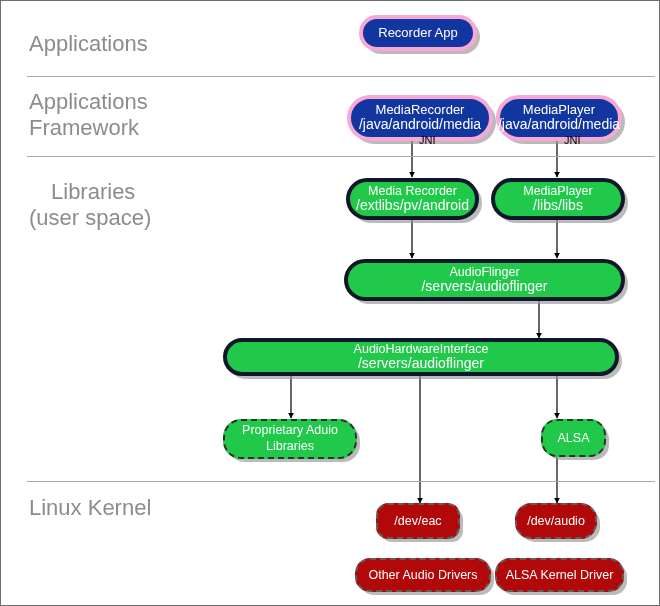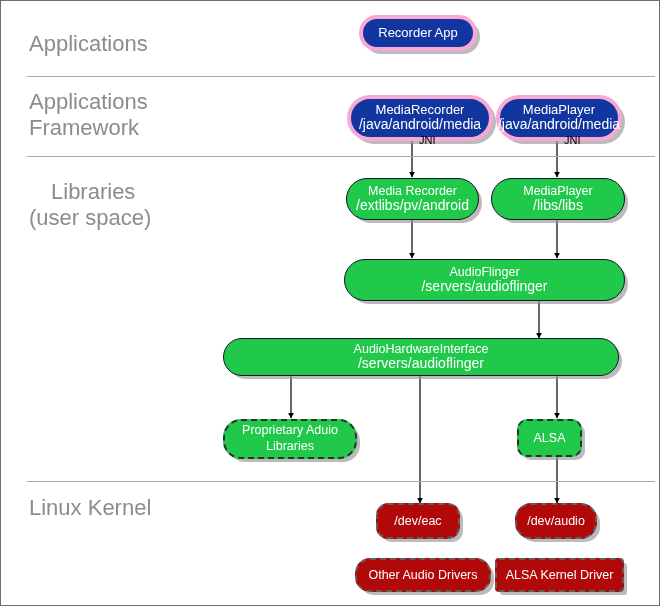--- a/index.html
+++ b/index.html
@@ -66,21 +66,21 @@
     font-size: 14px;
     white-space: nowrap;
     margin-top: 0;
   }
   .node.blue {
     background: #12369f;
     border: 4px solid #f9a8d4;
   }
   .node.green {
     background: #21c94b;
-    border: 1px solid #0f172a;
+    border: 4px solid #0f172a;
   }
   .node.green.dashed {
     border: 2px dashed #2f2f2f;
   }
   .node.red {
     background: #b10909;
     border: 2px dashed #5f5f5f;
   }
   .node.blue .title { font-size: 13px; }
 </style>
@@ -166,33 +166,33 @@
 
   <div class="node green" style="left:222px; top:337px; width:396px; height:38px;">
     <span class="title">AudioHardwareInterface</span>
     <span class="sub">/servers/audioflinger</span>
   </div>
 
   <div class="node green dashed" style="left:222px; top:418px; width:134px; height:40px; border-radius:18px;">
     <span class="title wrap" style="line-height:1.25; padding:0 8px;">Proprietary Aduio Libraries</span>
   </div>
 
-  <div class="node green dashed" style="left:516px; top:418px; width:65px; height:38px; border-radius:10px;text-align:right;">
+  <div class="node green dashed" style="left:540px; top:418px; width:65px; height:38px; border-radius:16px;text-align:right;">
     <span class="title">ALSA</span>
   </div>
 
   <div class="node red" style="left:375px; top:502px; width:84px; height:36px; border-radius:12px;">
     <span class="title">/dev/eac</span>
   </div>
 
   <div class="node red" style="left:514px; top:502px; width:82px; height:36px; border-radius:16px;">
     <span class="title">/dev/audio</span>
   </div>
 
   <div class="node red" style="left:354px; top:557px; width:136px; height:34px; border-radius:15px;">
     <span class="title">Other Audio Drivers</span>
   </div>
 
-  <div class="node red" style="left:494px; top:557px; width:129px; height:34px; border-radius:4px;">
+  <div class="node red" style="left:494px; top:557px; width:129px; height:34px; border-radius:15px;">
     <span class="title">ALSA Kernel Driver</span>
   </div>
 
 </div>
 
 </body></html>

